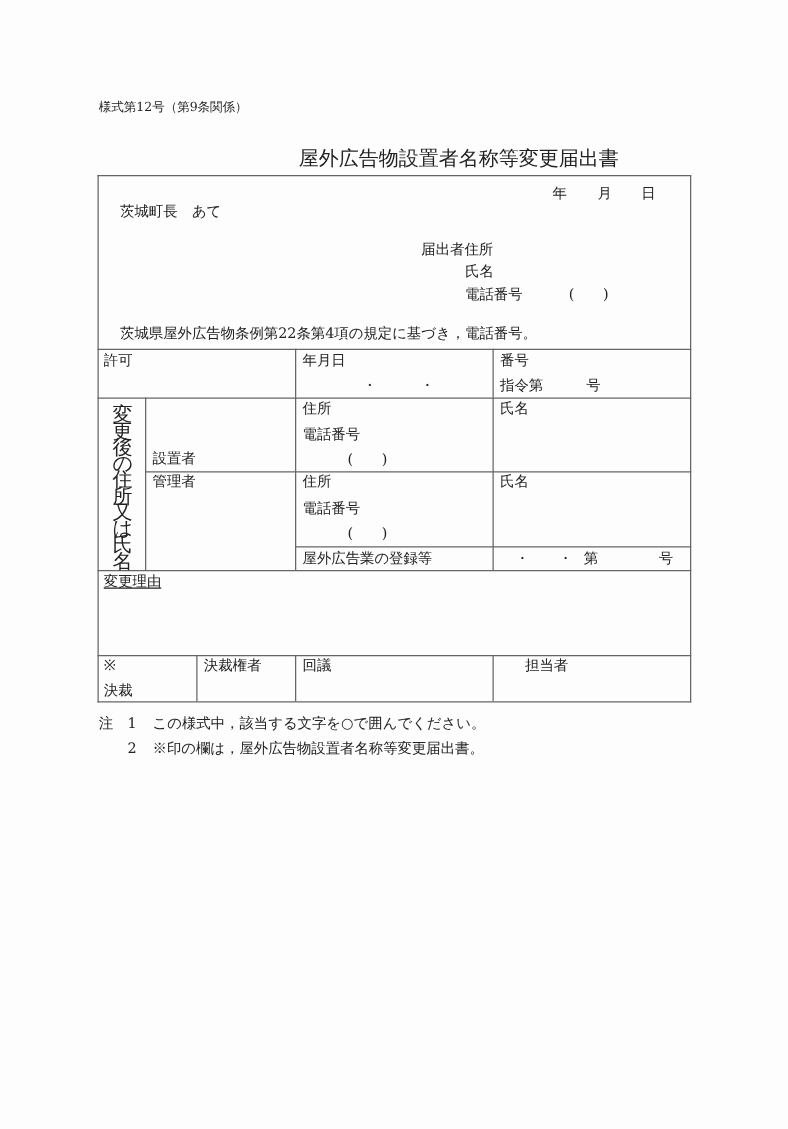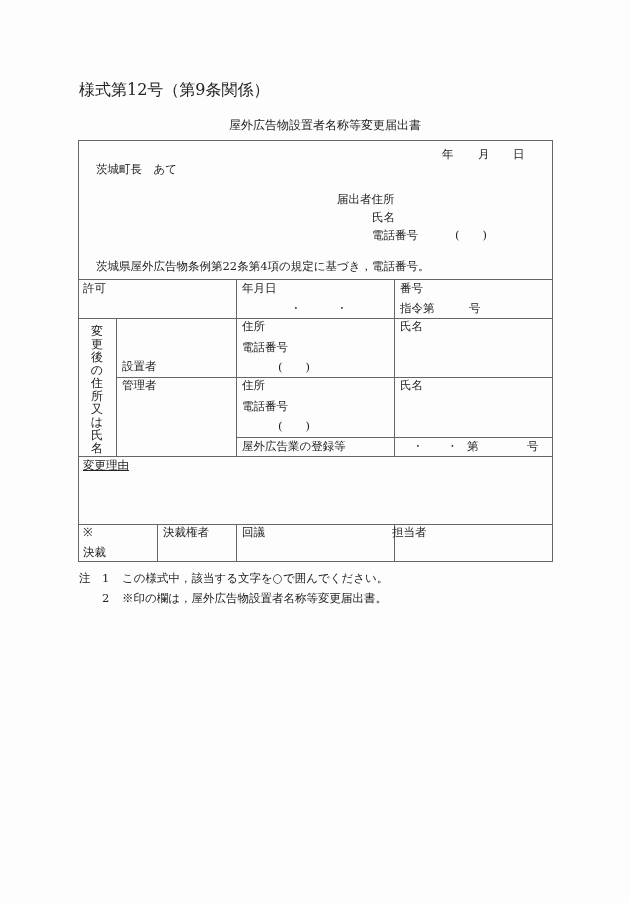--- a/index.html
+++ b/index.html
@@ -6,22 +6,22 @@
   body{width:630px;height:903px;position:relative;overflow:hidden;
        font-family:"DejaVu Serif","Liberation Serif",serif;color:#222;font-size:11.5px;}
   .abs{position:absolute;white-space:nowrap;line-height:1;}
   .hl{position:absolute;height:1px;background:#666;}
   .vl{position:absolute;width:1px;background:#666;}
   .vert{position:absolute;width:14px;text-align:center;line-height:13px;white-space:normal;word-break:break-all;}
 </style>
 </head>
 <body>
 
-<div class="abs" style="left:79px;top:82px;font-size:16px;">様式第12号（第9条関係）</div>
-<div class="abs" style="left:229px;top:119px;font-size:12px;">屋外広告物設置者名称等変更届出書</div>
+<div class="abs" style="left:79px;top:82px;font-size:10px;">様式第12号（第9条関係）</div>
+<div class="abs" style="left:239px;top:119px;font-size:16px;">屋外広告物設置者名称等変更届出書</div>
 
 <div>
   <div class="hl" style="left:78px;top:140px;width:475px;"></div>
   <div class="hl" style="left:78px;top:279px;width:475px;"></div>
   <div class="hl" style="left:78px;top:318px;width:475px;"></div>
   <div class="hl" style="left:116px;top:377px;width:437px;"></div>
   <div class="hl" style="left:236px;top:437px;width:317px;"></div>
   <div class="hl" style="left:78px;top:456px;width:475px;"></div>
   <div class="hl" style="left:78px;top:524px;width:475px;"></div>
   <div class="hl" style="left:78px;top:561px;width:475px;"></div>
@@ -45,21 +45,21 @@
 <div class="abs" style="left:372px;top:230px;">電話番号</div>
 <div class="abs" style="left:455px;top:230px;">(　　)</div>
 <div class="abs" style="left:96px;top:261px;">茨城県屋外広告物条例第22条第4項の規定に基づき，電話番号。</div>
 
 <div class="abs" style="left:83px;top:283px;">許可</div>
 <div class="abs" style="left:242px;top:283px;text-align:center;">年月日</div>
 <div class="abs" style="left:290px;top:303px;">・　　　・</div>
 <div class="abs" style="left:400px;top:283px;">番号</div>
 <div class="abs" style="left:400px;top:303px;">指令第　　　号</div>
 
-<div class="vert" style="left:90px;top:325px;font-size:12px;">変更後の住所又は氏名</div>
+<div class="vert" style="left:90px;top:325px;font-size:16px;">変更後の住所又は氏名</div>
 
 <div class="abs" style="left:122px;top:321px;margin-top:40px;">設置者</div>
 <div class="abs" style="left:242px;top:321px;">住所</div>
 <div class="abs" style="left:242px;top:342px;">電話番号</div>
 <div class="abs" style="left:278px;top:362px;">(　　)</div>
 <div class="abs" style="left:400px;top:321px;">氏名</div>
 
 <div class="abs" style="left:122px;top:380px;">管理者</div>
 <div class="abs" style="left:242px;top:380px;">住所</div>
 <div class="abs" style="left:242px;top:401px;">電話番号</div>
@@ -70,19 +70,19 @@
 <div class="abs" style="left:467px;top:441px;">第</div>
 <div class="abs" style="left:527px;top:441px;">号</div>
 
 <div class="abs" style="left:83px;top:460px;text-decoration:underline;">変更理由</div>
 <div style="position:absolute;left:79px;top:474px;width:473px;height:50px;"></div>
 
 <div class="abs" style="left:83px;top:527px;">※</div>
 <div class="abs" style="left:83px;top:547px;">決裁</div>
 <div class="abs" style="left:163px;top:527px;">決裁権者</div>
 <div class="abs" style="left:242px;top:527px;">回議</div>
-<div class="abs" style="left:392px;top:527px;">担当者</div>
+<div class="abs" style="left:420px;top:527px;">担当者</div>
 
 <div class="abs" style="left:79px;top:573px;">注</div>
 <div class="abs" style="left:102px;top:573px;">1</div>
 <div class="abs" style="left:122px;top:573px;">この様式中，該当する文字を○で囲んでください。</div>
 <div class="abs" style="left:102px;top:593px;">2</div>
 <div class="abs" style="left:122px;top:593px;">※印の欄は，屋外広告物設置者名称等変更届出書。</div>
 
 </body></html>

